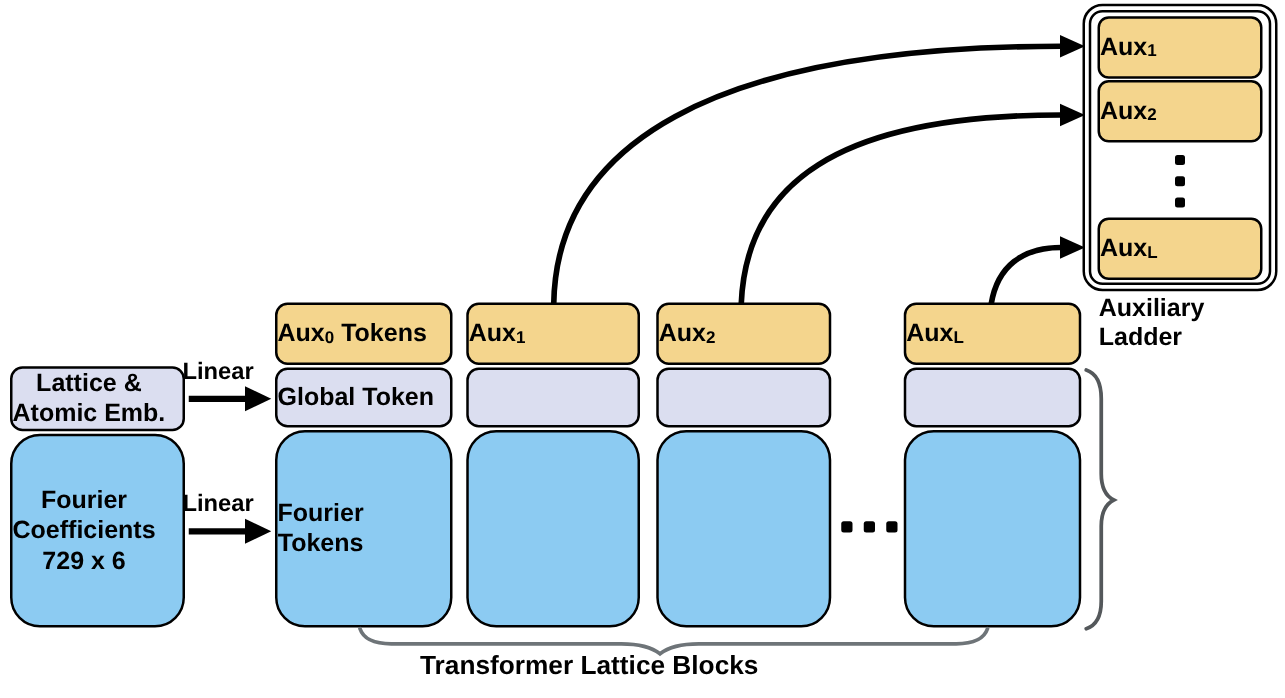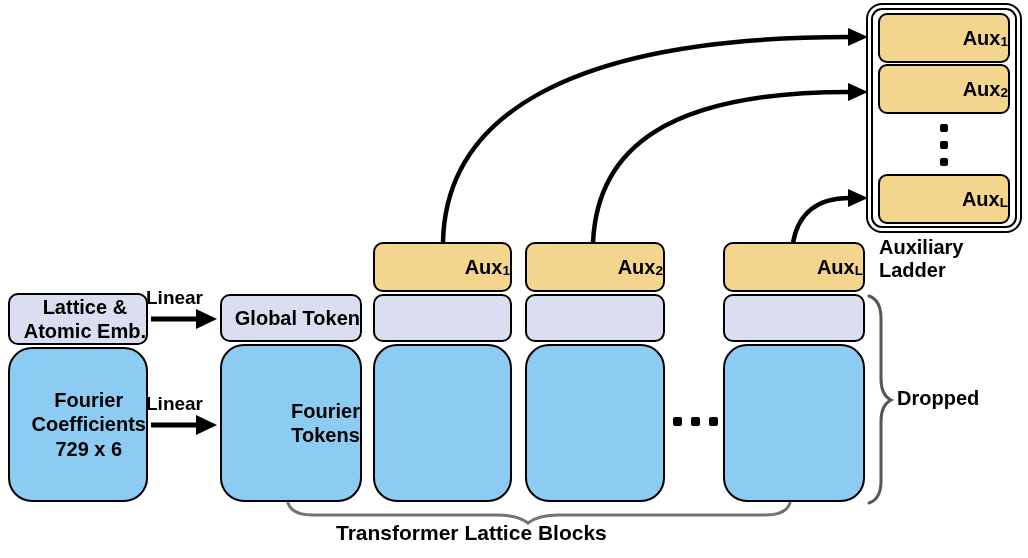--- a/index.html
+++ b/index.html
@@ -1,19 +1,19 @@
 <!DOCTYPE html>
 <html style="--aux-token: #F4D58D; --global-token: #DBDEF0; --fourier-token: #8CCBF2; --outline: #000000; --brace-bottom: #6E7478; --brace-right: #54585B;"><head>
 <meta charset="utf-8">
 <style>
   html,body{margin:0;padding:0;background:#fff;}
   .canvas{position:relative;width:1028px;height:558px;background:#fff;
           font-family:"Liberation Sans",sans-serif;font-weight:bold;color:#000;overflow:hidden;}
   .box{position:absolute;box-sizing:border-box;border:2.5px solid #000;border-radius:10px;
-       display:flex;align-items:center;justify-content:flex-end;text-align:center;
+       display:flex;align-items:center;justify-content:flex-start;text-align:center;
        font-size:20px;line-height:1.22;}
   .aux{background:var(--aux-token,#F4D58D);}
   .glb{background:var(--global-token,#DBDEF0);}
   .fou{background:var(--fourier-token,#8CCBF2);border-radius:24px;}
   .pre{white-space:pre-line;}
   sub{font-size:0.68em;line-height:0;position:relative;vertical-align:baseline;bottom:-0.12em;}
   .lbl{position:absolute;text-align:left;}
   .ladder-outer{position:absolute;left:866px;top:3px;width:156px;height:230px;
        box-sizing:border-box;border:2.5px solid #000;border-radius:16px;background:#fff;}
   .ladder-inner{position:absolute;inset:3px;border:2.5px solid #000;border-radius:11px;}
@@ -39,20 +39,23 @@
   </div>
   <div class="box fou" style="left:8px;top:347px;width:140px;height:155px;">
     <span class="pre">Fourier
 Coefficients
 729 x 6</span>
   </div>
 
   <div class="lbl" style="left:146px;top:287px;width:72px;font-size:19px;">Linear</div>
   <div class="lbl" style="left:146px;top:393px;width:72px;font-size:19px;">Linear</div>
 
+  <div class="box aux" style="left:220px;top:242px;width:142px;height:50px;">
+    <span><span>Aux</span><sub>0</sub><span> Tokens</span></span>
+  </div>
   <div class="box glb" style="left:220px;top:294px;width:142px;height:48px;">
     <span>Global Token</span>
   </div>
   <div class="box fou" style="left:220px;top:344px;width:142px;height:158px;">
     <span class="pre">Fourier
 Tokens</span>
   </div>
 
   <div class="box aux" style="left:373px;top:242px;width:139px;height:50px;">
     <span><span>Aux</span><sub>1</sub><span></span></span>
@@ -103,21 +106,20 @@
       <i></i>
       <i></i>
       <i></i>
     </div>
   <div class="box aux" style="left:878px;top:174px;width:132px;height:50px;border-radius:9px;">
     <span><span>Aux</span><sub>L</sub></span>
   </div>
   <div class="lbl pre" style="left:879px;top:236px;width:130px;font-size:20px;line-height:1.15;">Auxiliary
 Ladder</div>
 
-  <div class="lbl" style="left:897px;top:387px;width:110px;font-size:20px;">Dropped</div>
   <div class="lbl" style="left:336px;top:521px;width:400px;font-size:21px;">Transformer Lattice Blocks</div>
 
   <svg class="overlay" width="1028" height="558" viewBox="0 0 1028 558">
 
     <line class="arrow-line" x1="151" y1="319" x2="197" y2="319"></line>
     <polygon class="arrow-head" points="196,309 196,329 217,319"></polygon>
     <line class="arrow-line" x1="151" y1="425" x2="197" y2="425"></line>
     <polygon class="arrow-head" points="196,415 196,435 217,425"></polygon>
 
     <path class="arrow-curve" d="M 443 243 C 445 118 565 37 849 37"></path>

